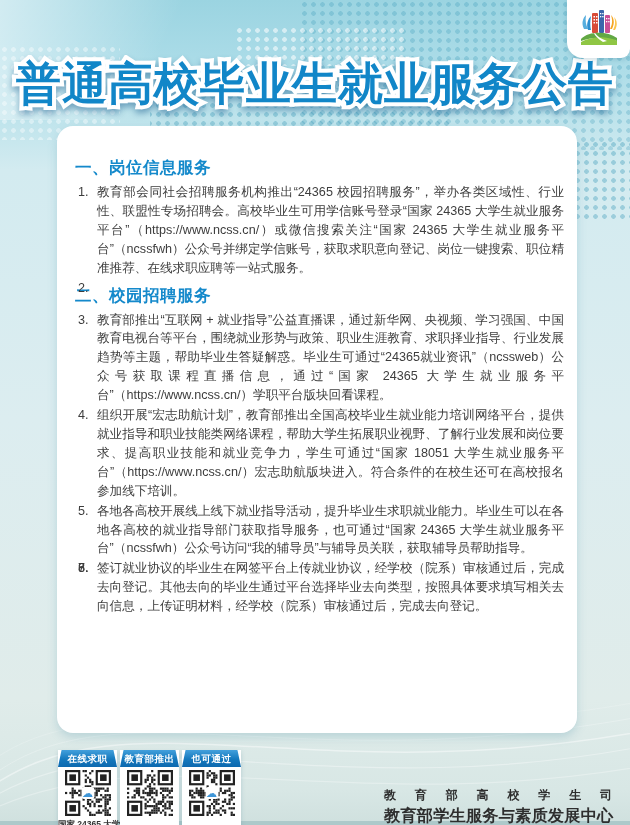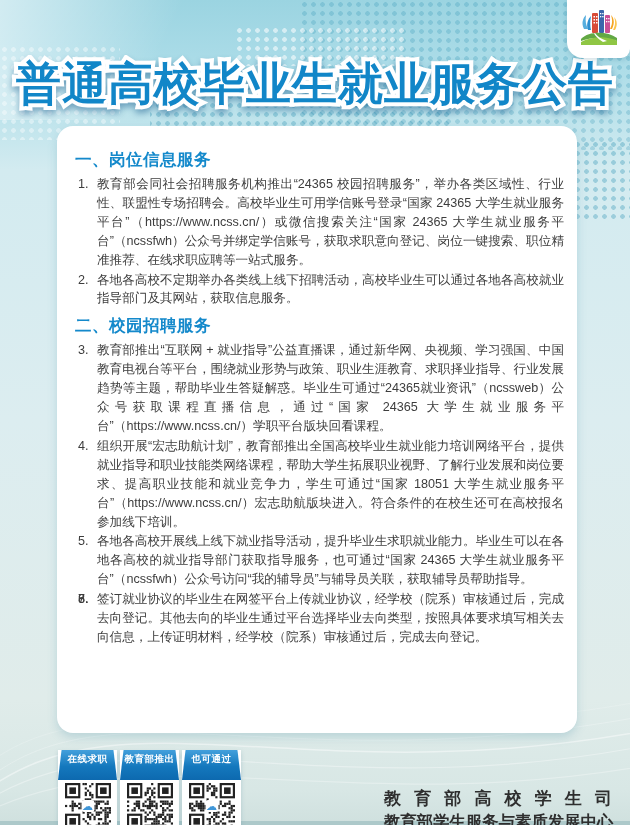--- a/index.html
+++ b/index.html
@@ -20,38 +20,38 @@
     box-shadow:0 2px 5px rgba(70,130,150,.25);display:flex;align-items:center;justify-content:center;z-index:5;}
   
   .title{position:absolute;left:0;top:54px;width:630px;text-align:center;font-size:45px;font-weight:800;
     letter-spacing:1px;color:#1186c8;z-index:4;}
   .title::before{content:attr(data-text);position:absolute;left:0;right:0;top:0;color:#fff;
     -webkit-text-stroke:8px #ffffff;z-index:-1;filter:drop-shadow(0 4px 3px rgba(15,85,135,.45));}
   
   .card{position:absolute;left:57px;top:126px;width:520px;height:607px;background:#ffffff;border-radius:16px;
     box-shadow:0 4px 10px rgba(100,160,180,.30);box-sizing:border-box;padding:15px 13px 8px 18px;overflow:hidden;z-index:3;}
   .sec-title{color:#1489cb;font-size:16.5px;font-weight:bold;letter-spacing:.5px;margin:7px 0 4px 0;}
-  .sec-title:first-child{margin-top:8px;}
+  .sec-title:first-child{margin-top:16px;}
   .item{position:relative;padding-left:22px;font-size:12.6px;line-height:18.9px;color:#3d3d3d;
     text-align:justify;margin-bottom:1px;}
   .item .num{position:absolute;left:3px;top:0;}
   
   .qr-row{position:absolute;left:58px;top:750px;display:flex;z-index:3;}
   .qr-panel{width:59px;margin-right:3px;background:#fff;border-radius:0 0 3px 3px;box-shadow:0 2px 4px rgba(90,140,160,.3);}
-  .qr-tab{height:30px;background:linear-gradient(180deg,#43a0dc 0%,#1478bd 55%,#0d69af 100%);
+  .qr-tab{height:17px;background:linear-gradient(180deg,#43a0dc 0%,#1478bd 55%,#0d69af 100%);
     clip-path:polygon(6% 0,94% 0,100% 100%,0 100%);border-radius:4px 4px 0 0;
     color:#fff;font-size:9.5px;font-weight:bold;text-align:center;line-height:17px;letter-spacing:.5px;}
   .qr-body{position:relative;padding:3px 0 0 0;text-align:center;}
   .qr{position:relative;width:46px;height:46px;margin:0 auto;background:#fff;}
   .qr-panel.has-cloud .qr::after{content:"☁";position:absolute;left:50%;top:50%;transform:translate(-50%,-50%);
     width:13px;height:12px;background:#fff;border-radius:3px;color:#3f96d8;font-size:11px;line-height:12px;}
   .qr-caption{font-size:8.5px;font-weight:bold;color:#333;text-align:center;margin-top:3px;white-space:nowrap;}
   
   .org{position:absolute;right:18px;top:787px;width:228px;color:#2e2e2e;z-index:3;}
-  .org .l1{font-size:17px;font-weight:bold;text-align:justify;text-align-last:justify;}
+  .org .l1{font-size:12px;font-weight:bold;text-align:justify;text-align-last:justify;}
   .org .l2{font-size:16.2px;font-weight:bold;letter-spacing:.2px;margin-top:1px;white-space:nowrap;}
   .waves{position:absolute;left:0;bottom:0;width:630px;height:180px;z-index:1;pointer-events:none;}
   .bottom-edge{position:absolute;left:0;bottom:0;width:630px;height:4px;background:rgba(150,185,188,.6);z-index:2;}
 </style>
 </head>
 <body>
 
 <div class="poster">
 
   <div class="dots d1"></div>
@@ -100,21 +100,20 @@
 
   <div class="card">
 
     <div class="sec-title">一、岗位信息服务</div>
     <div class="item">
       <span class="num">1.</span>
       <span>教育部会同社会招聘服务机构推出“24365 校园招聘服务”，举办各类区域性、行业性、联盟性专场招聘会。高校毕业生可用学信账号登录“国家 24365 大学生就业服务平台”（https://www.ncss.cn/）或微信搜索关注“国家 24365 大学生就业服务平台”（ncssfwh）公众号并绑定学信账号，获取求职意向登记、岗位一键搜索、职位精准推荐、在线求职应聘等一站式服务。</span>
     </div>
     <div class="item">
       <span class="num">2.</span>
-      <span>各地各高校不定期举办各类线上线下招聘活动，高校毕业生可以通过各地各高校就业指导部门及其网站，获取信息服务。</span>
     </div>
 
     <div class="sec-title">二、校园招聘服务</div>
     <div class="item">
       <span class="num">3.</span>
       <span>教育部推出“互联网 + 就业指导”公益直播课，通过新华网、央视频、学习强国、中国教育电视台等平台，围绕就业形势与政策、职业生涯教育、求职择业指导、行业发展趋势等主题，帮助毕业生答疑解惑。毕业生可通过“24365就业资讯”（ncssweb）公众号获取课程直播信息，通过“国家 24365 大学生就业服务平台”（https://www.ncss.cn/）学职平台版块回看课程。</span>
     </div>
     <div class="item">
       <span class="num">4.</span>
       <span>组织开展“宏志助航计划”，教育部推出全国高校毕业生就业能力培训网络平台，提供就业指导和职业技能类网络课程，帮助大学生拓展职业视野、了解行业发展和岗位要求、提高职业技能和就业竞争力，学生可通过“国家 18051 大学生就业服务平台”（https://www.ncss.cn/）宏志助航版块进入。符合条件的在校生还可在高校报名参加线下培训。</span>

